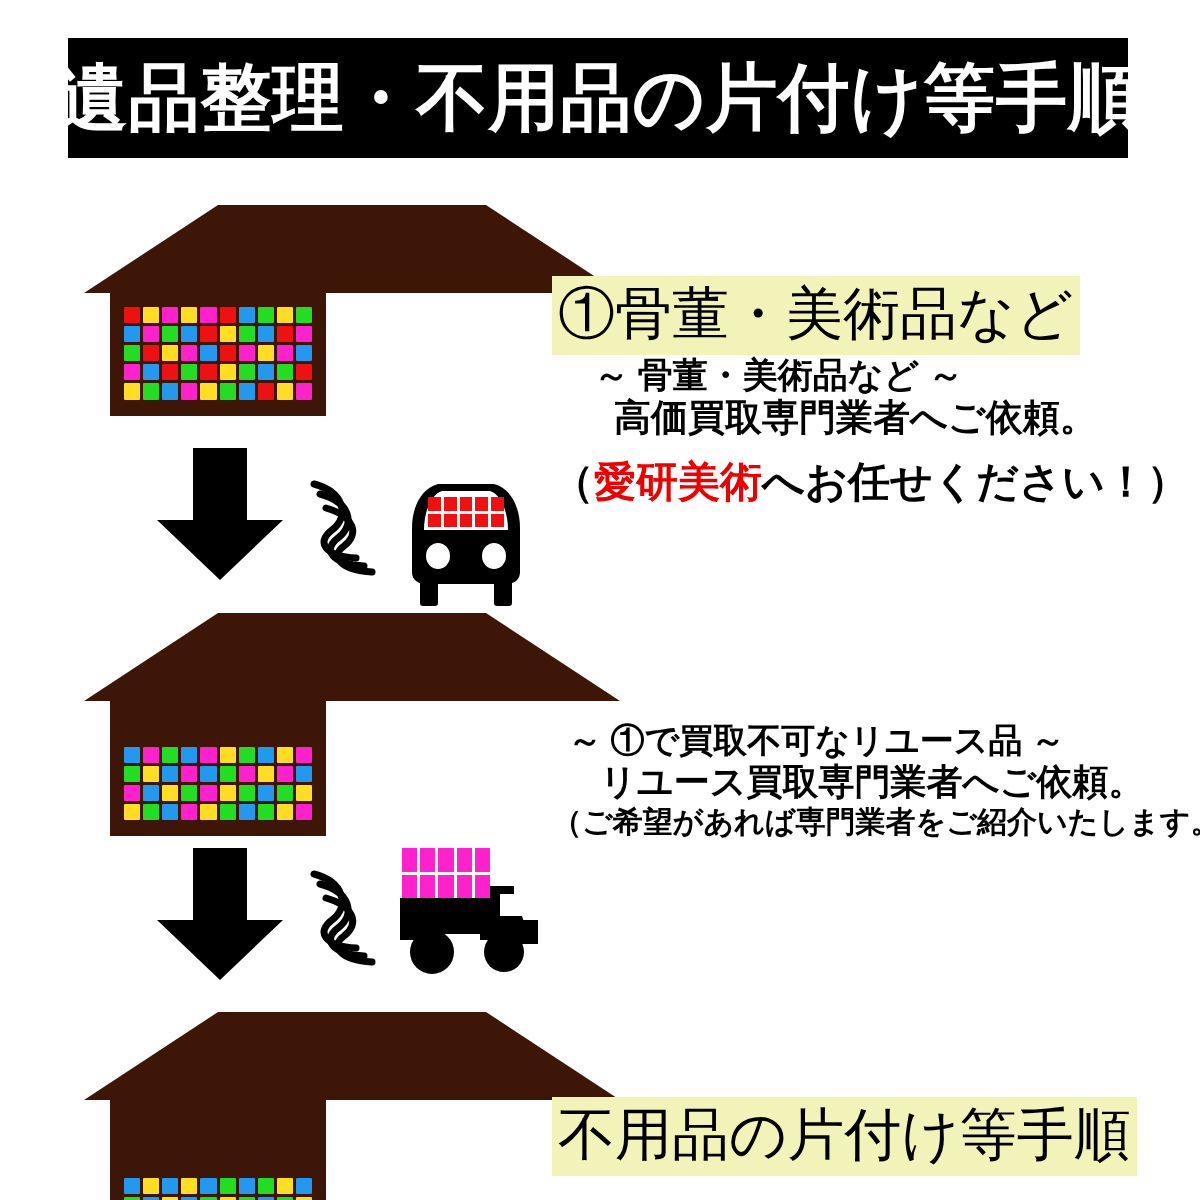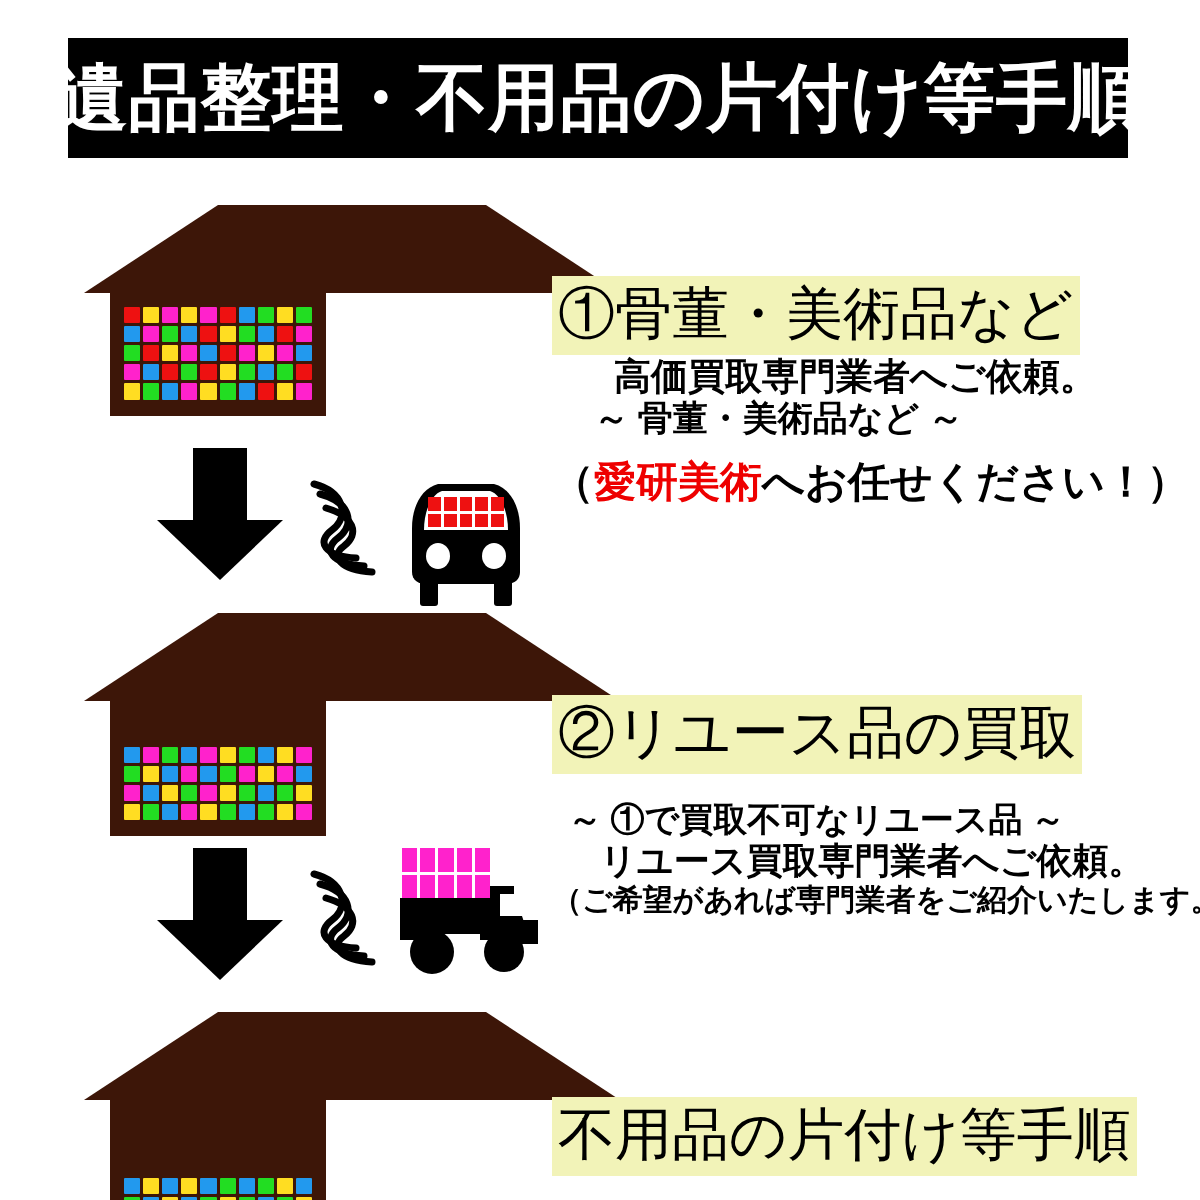--- a/index.html
+++ b/index.html
@@ -353,27 +353,26 @@
         <div class="cell" style="background: rgb(34, 221, 34);"></div>
         <div class="cell" style="background: rgb(34, 153, 238);"></div>
         <div class="cell" style="background: rgb(34, 221, 34);"></div>
         <div class="cell" style="background: rgb(255, 221, 34);"></div>
       </div>
   </div>
 </div>
 
 <div class="section" style="left:552px; top:276px;">
   <div class="sec-head">①骨董・美術品など</div>
+  <div class="sub-line s1-sub1">～ 骨董・美術品など ～</div>
   <div class="sub-line s1-sub2">高価買取専門業者へご依頼。</div>
-  <div class="sub-line s1-sub1">～ 骨董・美術品など ～</div>
   <div class="sub-line s1-call"><span>（</span><span class="brand">愛研美術</span><span>へお任せください！）</span></div>
 </div>
 
 <div class="section" style="left:552px; top:695px;">
-  <div class="sec-head">②リユース品の買取</div>
   <div class="sub-line s2-sub1" style="margin-top:26px;">～ ①で買取不可なリユース品 ～</div>
   <div class="sub-line s2-sub2">リユース買取専門業者へご依頼。</div>
   <div class="sub-line s2-sub3">（ご希望があれば専門業者をご紹介いたします。）</div>
 </div>
 
 <div class="section" style="left:552px; top:1097px;">
   <div class="sec-head">不用品の片付け等手順</div>
 </div>
 
 </body></html>

